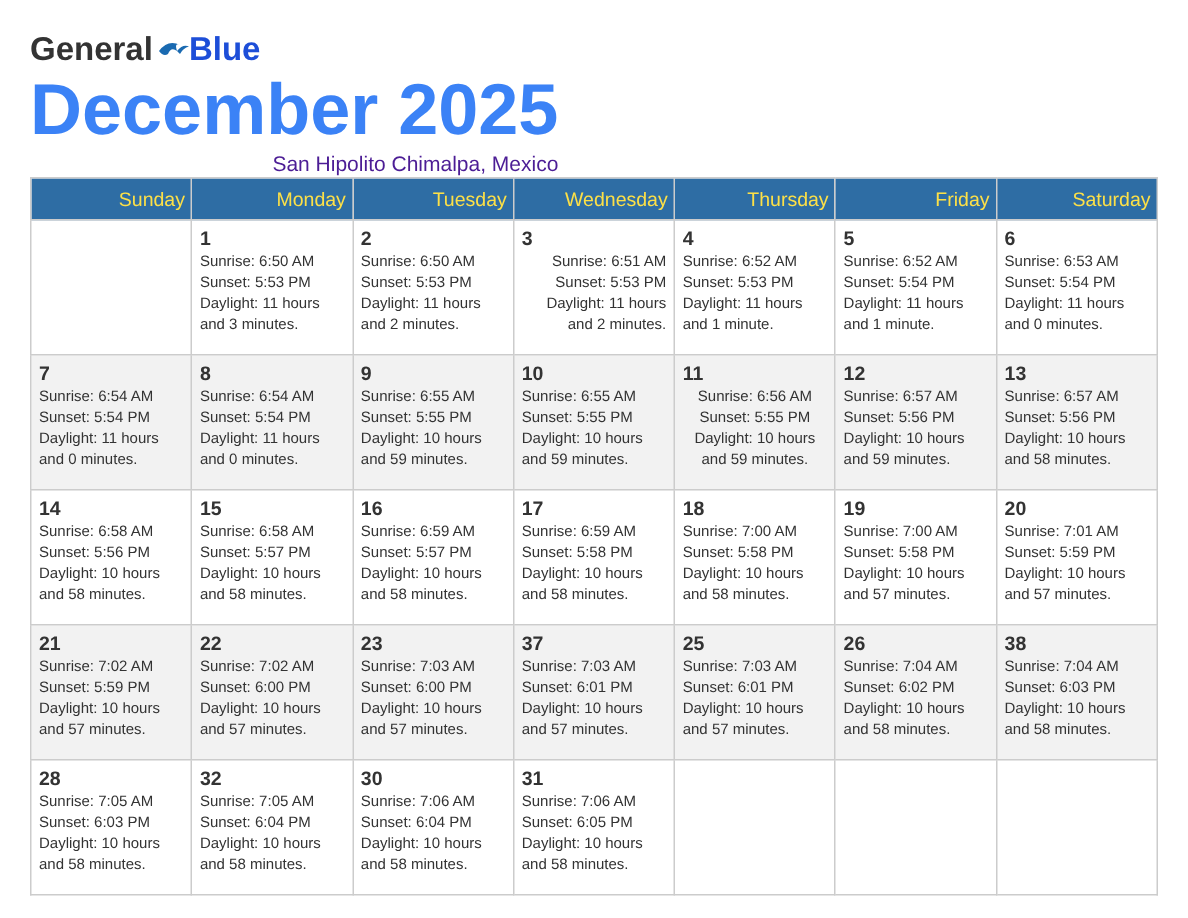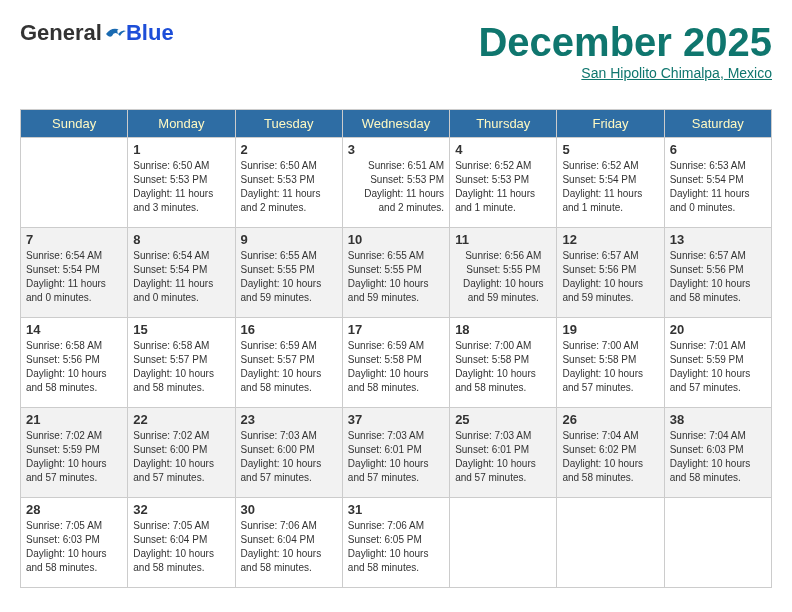--- a/index.html
+++ b/index.html
@@ -7,21 +7,22 @@
       font-family: Arial, sans-serif;
       background: #fff;
       width: 792px;
       min-height: 612px;
       padding: 20px;
     }
     .header {
       display: flex;
       justify-content: space-between;
       align-items: flex-start;
-      margin-bottom: 28px;
+      margin-bottom: 1px;
+      flex-direction: column;
     }
     .logo {
       display: flex;
       flex-direction: column;
       align-items: flex-start;
     }
     .logo-text {
       display: flex;
       align-items: center;
       font-size: 22px;
@@ -32,39 +33,38 @@
     .logo-blue { color: #1d4ed8; }
     .logo-bird {
       width: 22px;
       height: 18px;
       margin-left: 2px;
     }
     .title-block {
       text-align: right;
     }
     .month-title {
-      font-size: 40px;
+      font-size: 48px;
       font-weight: bold;
-      color: #0f766e;
+      color: #3b82f6;
     }
     .location {
       font-size: 14px;
-      color: #0f766e;
-      text-decoration: underline;
+      color: #4c1d95;
     }
     .calendar {
       width: 100%;
       border-collapse: collapse;
       font-size: 11px;
     }
     .calendar th {
       background-color: #2e6da4;
-      color: #fef9c3;
+      color: #fde047;
       padding: 6px 4px;
-      text-align: center;
+      text-align: right;
       font-size: 13px;
       font-weight: normal;
       border: 1px solid #ccc;
     }
     .calendar td {
       border: 1px solid #ccc;
       vertical-align: top;
       padding: 4px 5px;
       width: 107px;
       min-height: 90px;

